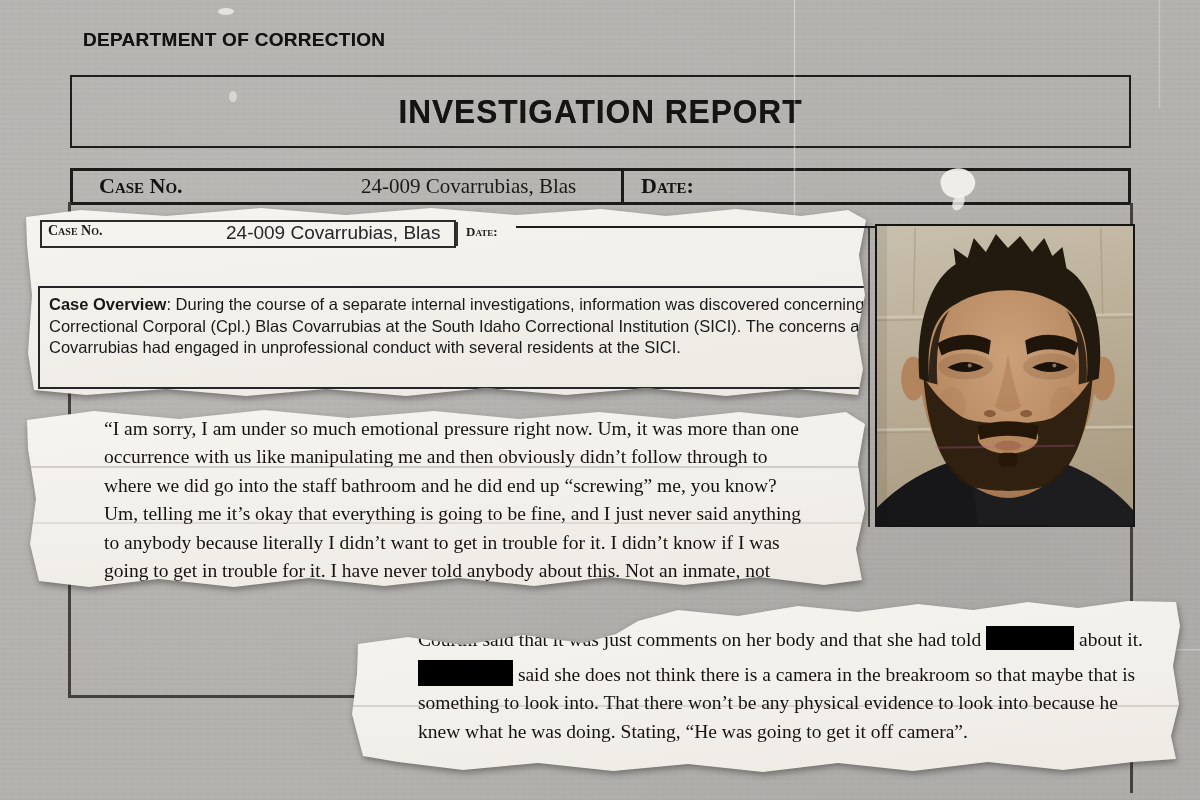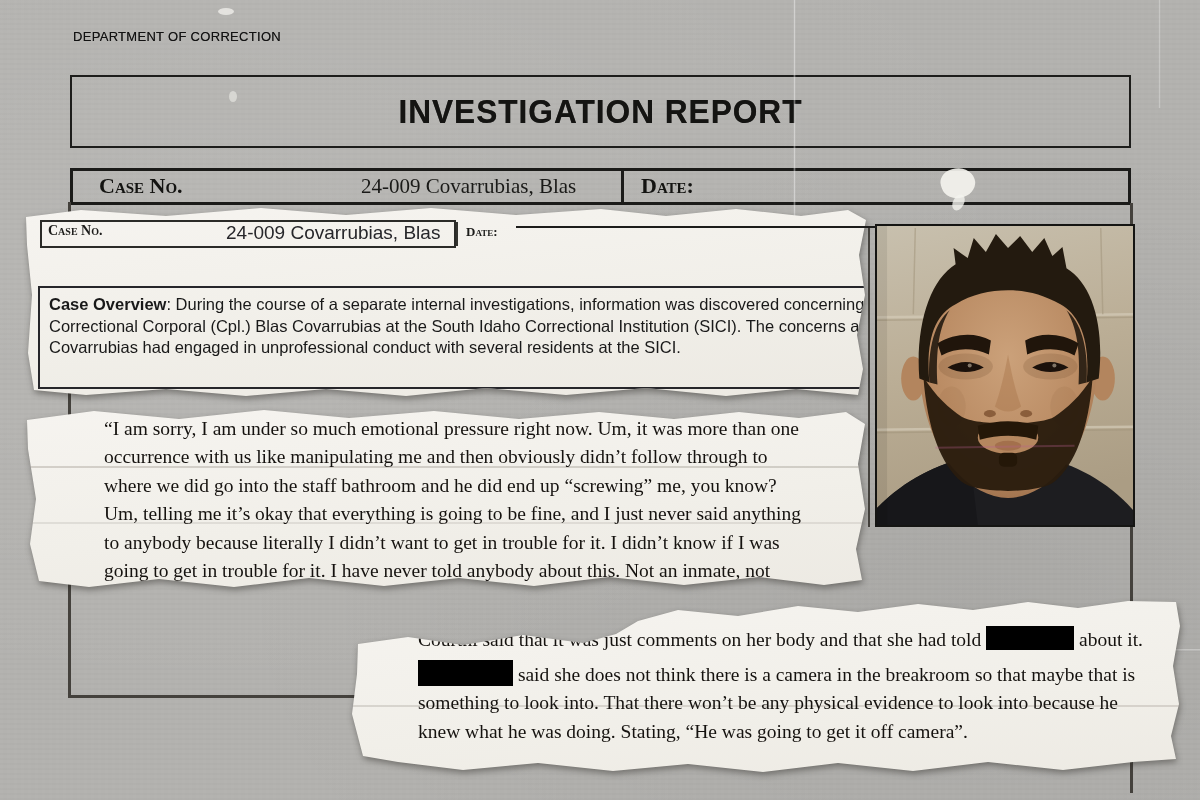--- a/index.html
+++ b/index.html
@@ -12,21 +12,21 @@
     background-image:
       radial-gradient(ellipse at 18% 28%, rgba(255,255,255,0.07), transparent 60%),
       radial-gradient(ellipse at 82% 75%, rgba(0,0,0,0.05), transparent 55%),
       repeating-linear-gradient(0deg, rgba(0,0,0,0.015) 0 2px, transparent 2px 5px),
       repeating-linear-gradient(90deg, rgba(255,255,255,0.015) 0 3px, transparent 3px 7px);
     color: #161616;
   }
   .abs { position: absolute; }
 
   
-  .agency { left: 73px; top: 29px; font-size: 13px; font-weight: normal;
+  .agency { left: 83px; top: 29px; font-size: 19px; font-weight: bold;
             letter-spacing: 0.3px; color:#121212; text-shadow: 0 0 0.5px rgba(0,0,0,.55); }
 
   .title-box { left: 70px; top: 75px; width: 1061px; height: 73px;
                border: 2.5px solid #1d1d1b; display: flex; align-items: center; justify-content: center; }
   .title-box span { font-size: 33px; font-weight: bold; letter-spacing: 1px;
                     transform: scaleX(0.96); color:#141412; text-shadow: 0 0 0.6px rgba(0,0,0,.6); }
 
   .case-row { left: 70px; top: 168px; width: 1061px; height: 37px;
               border: 3px solid #1b1b19; font-family: "Liberation Serif", serif; }
   .case-row .lbl { font-variant: small-caps; font-weight: bold; font-size: 22px; color:#131311; }

